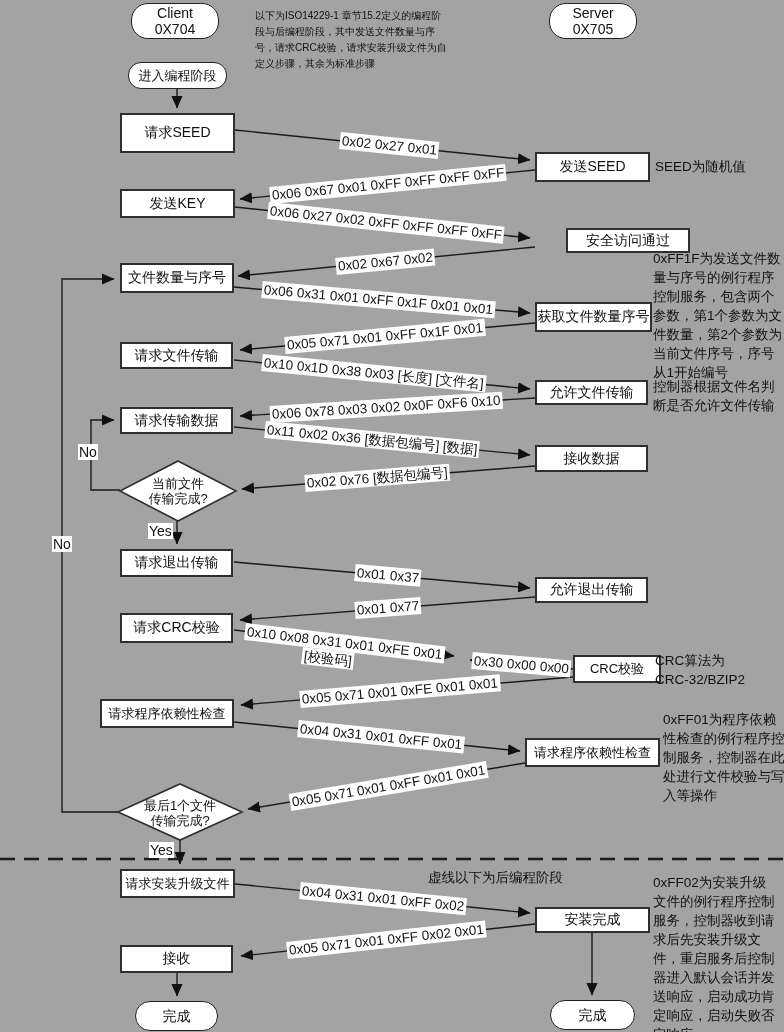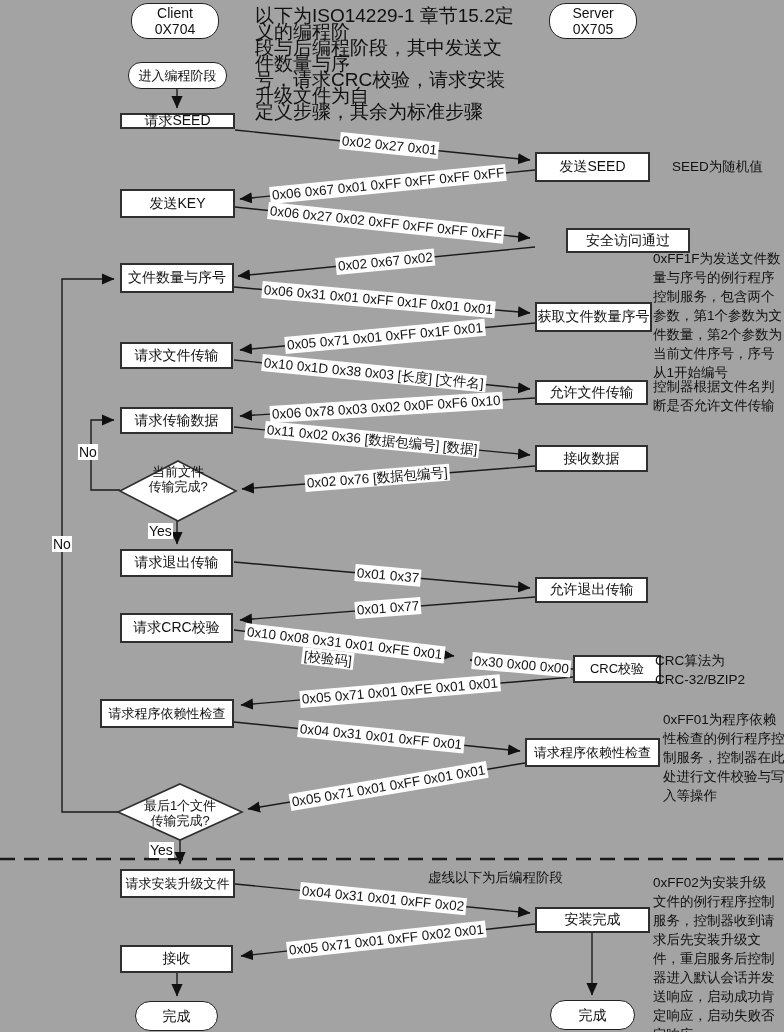--- a/index.html
+++ b/index.html
@@ -11,21 +11,21 @@
        font-size:14px;box-sizing:border-box;z-index:2;}
   .stadium{position:absolute;border:1.6px solid #222;background:#fff;display:flex;
        align-items:center;justify-content:center;text-align:center;font-size:14px;
        box-sizing:border-box;z-index:2;white-space:pre-line;line-height:16px;}
   .dialabel{position:absolute;text-align:center;font-size:13px;line-height:15px;
        white-space:pre-line;z-index:3;}
   .msg{position:absolute;height:17px;line-height:17px;font-size:13.5px;white-space:nowrap;
        background:#fff;padding:0 2px;transform-origin:left center;z-index:2;color:#141414;}
   .note{position:absolute;font-size:13.5px;line-height:19px;white-space:pre-line;z-index:2;}
   .branch{position:absolute;font-size:14px;z-index:3;background:#fff;padding:0 1px;}
-  .desc{position:absolute;font-size:19px;line-height:16px;white-space:pre-line;z-index:2;}
+  .desc{position:absolute;font-size:10px;line-height:16px;white-space:pre-line;z-index:2;}
   .small{font-size:13px;}
 </style>
 </head>
 <body>
 
 <div id="canvas">
 
   <svg id="wires" width="784" height="1032" viewBox="0 0 784 1032">
     <defs>
       <marker id="arr" markerWidth="11" markerHeight="9" refX="8.6" refY="4" orient="auto">
@@ -71,26 +71,26 @@
 0X704</div>
   <div class="stadium" style="left:549px;top:3px;width:88px;height:36px;border-radius:17px;">Server
 0X705</div>
 
   <div class="desc" style="left:255px;top:8px;width:264px;">以下为ISO14229-1 章节15.2定义的编程阶
 段与后编程阶段，其中发送文件数量与序
 号，请求CRC校验，请求安装升级文件为自
 定义步骤，其余为标准步骤</div>
 
   <div class="stadium small" style="left:128px;top:62px;width:99px;height:27px;border-radius:13px;">进入编程阶段</div>
-  <div class="box" style="left:120px;top:113px;width:115px;height:16px;">请求SEED</div>
+  <div class="box" style="left:120px;top:113px;width:115px;height:40px;">请求SEED</div>
   <div class="box" style="left:120px;top:189px;width:115px;height:29px;">发送KEY</div>
   <div class="box" style="left:120px;top:263px;width:114px;height:30px;">文件数量与序号</div>
   <div class="box" style="left:120px;top:342px;width:113px;height:27px;">请求文件传输</div>
   <div class="box" style="left:120px;top:407px;width:113px;height:27px;">请求传输数据</div>
-  <div class="dialabel" style="left:130px;top:464px;width:96px;">当前文件
+  <div class="dialabel" style="left:130px;top:476px;width:96px;">当前文件
 传输完成?</div>
   <div class="box" style="left:120px;top:549px;width:113px;height:28px;">请求退出传输</div>
   <div class="box" style="left:120px;top:613px;width:113px;height:30px;">请求CRC校验</div>
   <div class="box small" style="left:100px;top:699px;width:134px;height:29px;">请求程序依赖性检查</div>
   <div class="dialabel" style="left:127px;top:798px;width:106px;">最后1个文件
 传输完成?</div>
   <div class="box small" style="left:120px;top:869px;width:115px;height:29px;">请求安装升级文件</div>
   <div class="box" style="left:120px;top:945px;width:113px;height:28px;">接收</div>
   <div class="stadium" style="left:135px;top:1001px;width:83px;height:30px;border-radius:15px;">完成</div>
 
@@ -124,21 +124,21 @@
   <div class="msg" style="left:298px;top:720px;transform:rotate(5.7deg);">0x04 0x31 0x01 0xFF 0x01</div>
   <div class="msg" style="left:290px;top:794px;transform:rotate(-9.5deg);">0x05 0x71 0x01 0xFF 0x01 0x01</div>
   <div class="msg" style="left:300px;top:882px;transform:rotate(5.6deg);">0x04 0x31 0x01 0xFF 0x02</div>
   <div class="msg" style="left:287px;top:942px;transform:rotate(-6.2deg);">0x05 0x71 0x01 0xFF 0x02 0x01</div>
 
   <div class="branch" style="left:148px;top:523px;">Yes</div>
   <div class="branch" style="left:78px;top:444px;">No</div>
   <div class="branch" style="left:149px;top:842px;">Yes</div>
   <div class="branch" style="left:52px;top:536px;">No</div>
 
-  <div class="note" style="left:655px;top:157px;width:125px;text-align:center;">SEED为随机值</div>
+  <div class="note" style="left:655px;top:157px;width:125px;">SEED为随机值</div>
   <div class="note" style="left:653px;top:249px;width:133px;">0xFF1F为发送文件数
 量与序号的例行程序
 控制服务，包含两个
 参数，第1个参数为文
 件数量，第2个参数为
 当前文件序号，序号
 从1开始编号</div>
   <div class="note" style="left:653px;top:377px;width:133px;">控制器根据文件名判
 断是否允许文件传输</div>
   <div class="note" style="left:655px;top:651px;width:130px;">CRC算法为

